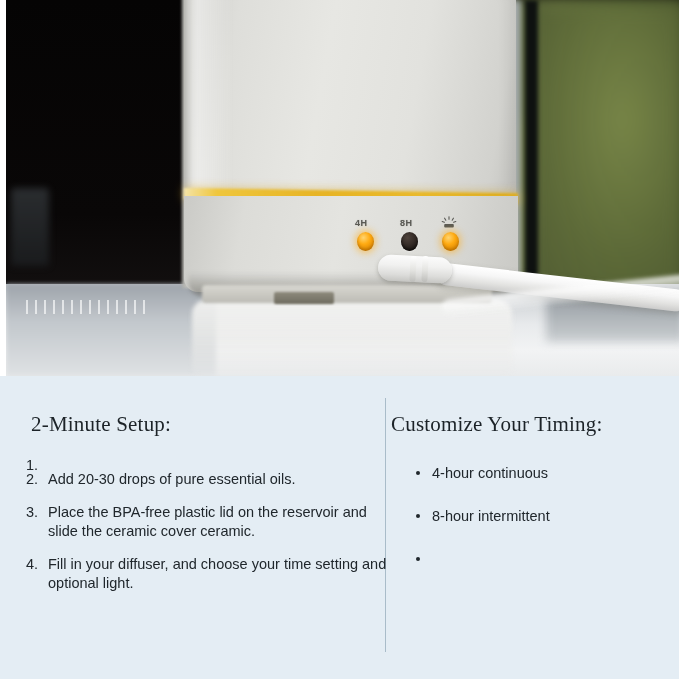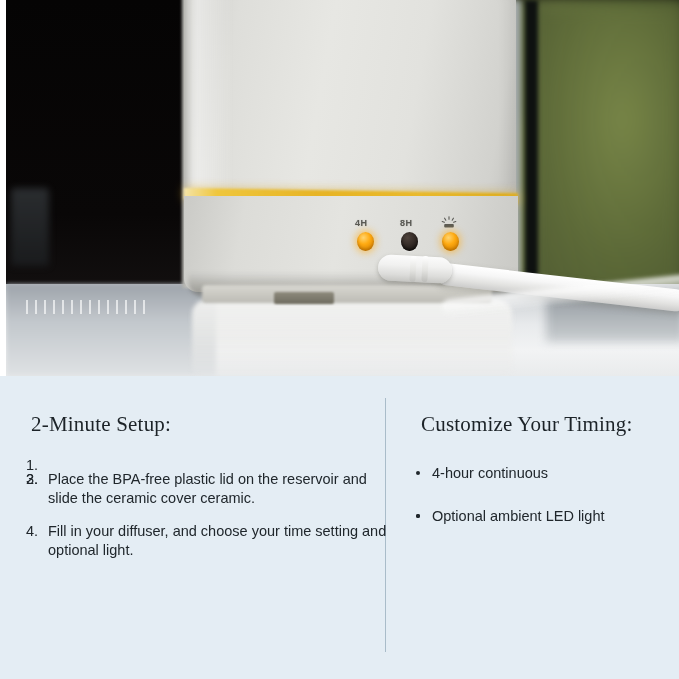--- a/index.html
+++ b/index.html
@@ -191,21 +191,21 @@
     position:absolute;left:385px;top:22px;width:1px;height:254px;
     background:#a9bcc9;
   }
 
   .heading{
     font-family:"Liberation Serif",serif;
     font-size:21px;font-weight:400;color:#1c2328;
     letter-spacing:.2px;
   }
   .h-left{position:absolute;left:31px;top:36px;}
-  .h-right{position:absolute;left:31px;top:36px;}
+  .h-right{position:absolute;left:1px;top:36px;}
 
   ol.steps{
     position:absolute;left:26px;top:80px;width:340px;
     margin:0;padding:0 0 0 22px;list-style:none;
   }
   ol.steps li{
     position:relative;
     font-family:"Liberation Sans",sans-serif;
     font-size:14.5px;line-height:19px;color:#20272c;
     margin-bottom:14px;
@@ -299,20 +299,21 @@
 
     <div class="col col-left">
       <div class="heading h-left">2-Minute Setup:</div>
 
       <ol class="steps">
         <li>
           <span class="num">1.</span>
         </li>
         <li>
           <span class="num">2.</span>
+          <span>Add 20-30 drops of pure essential oils.</span>
         </li>
         <li>
           <span class="num">3.</span>
           <span>Place the BPA-free plastic lid on the reservoir and slide the ceramic cover ceramic.</span>
         </li>
         <li>
           <span class="num">4.</span>
           <span>Fill in your diffuser, and choose your time setting and optional light.</span>
         </li>
       </ol>
@@ -321,21 +322,21 @@
     <div class="col col-right">
       <div class="heading h-right">Customize Your Timing:</div>
 
       <ul class="bullets">
         <li>
           <span class="dot"></span>
           <span>4-hour continuous</span>
         </li>
         <li>
           <span class="dot"></span>
+          <span>8-hour intermittent</span>
         </li>
         <li>
           <span class="dot"></span>
-          <span>Optional ambient LED light</span>
         </li>
       </ul>
     </div>
   </div>
 </div>
 
 </body></html>

